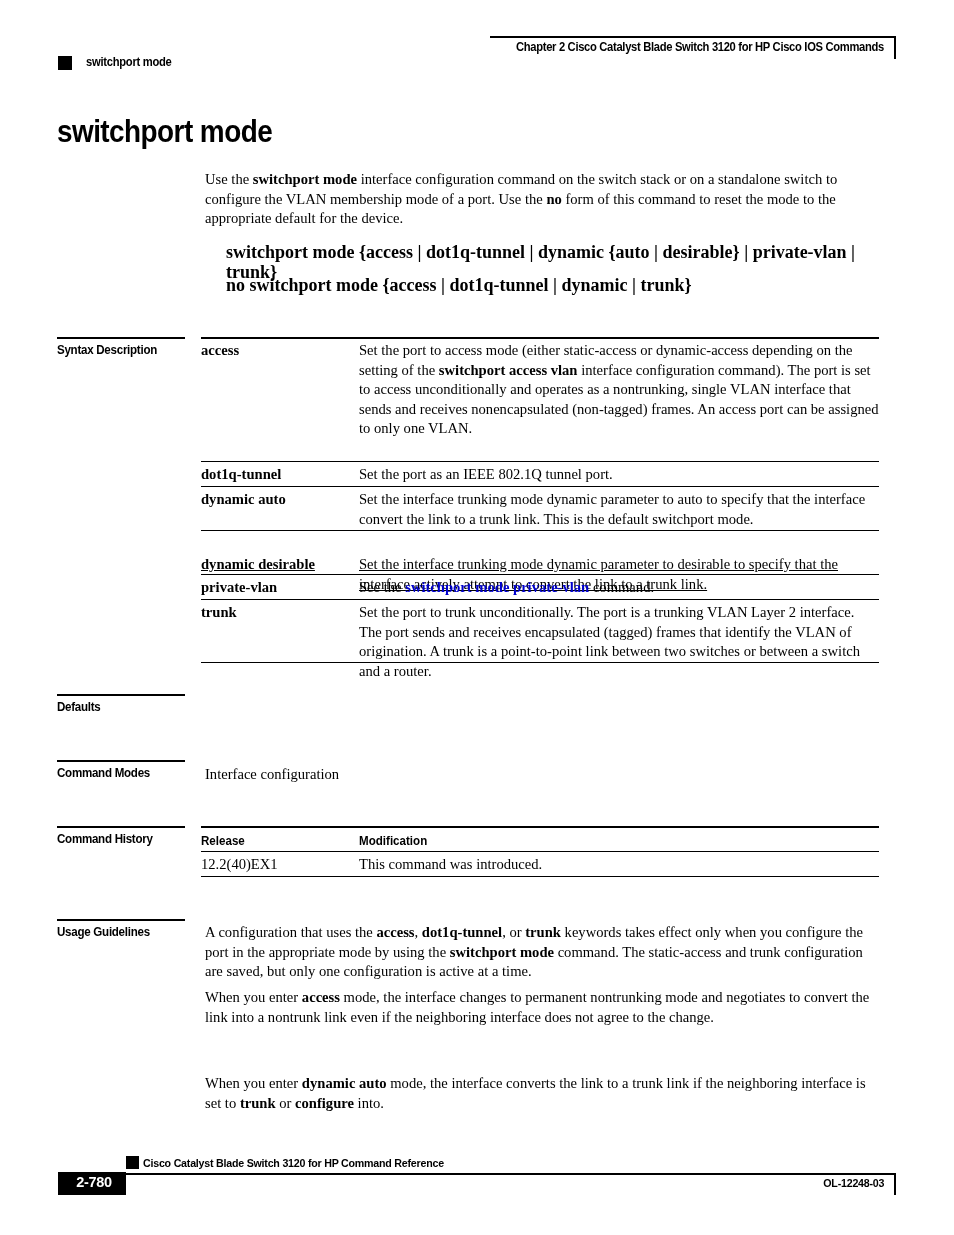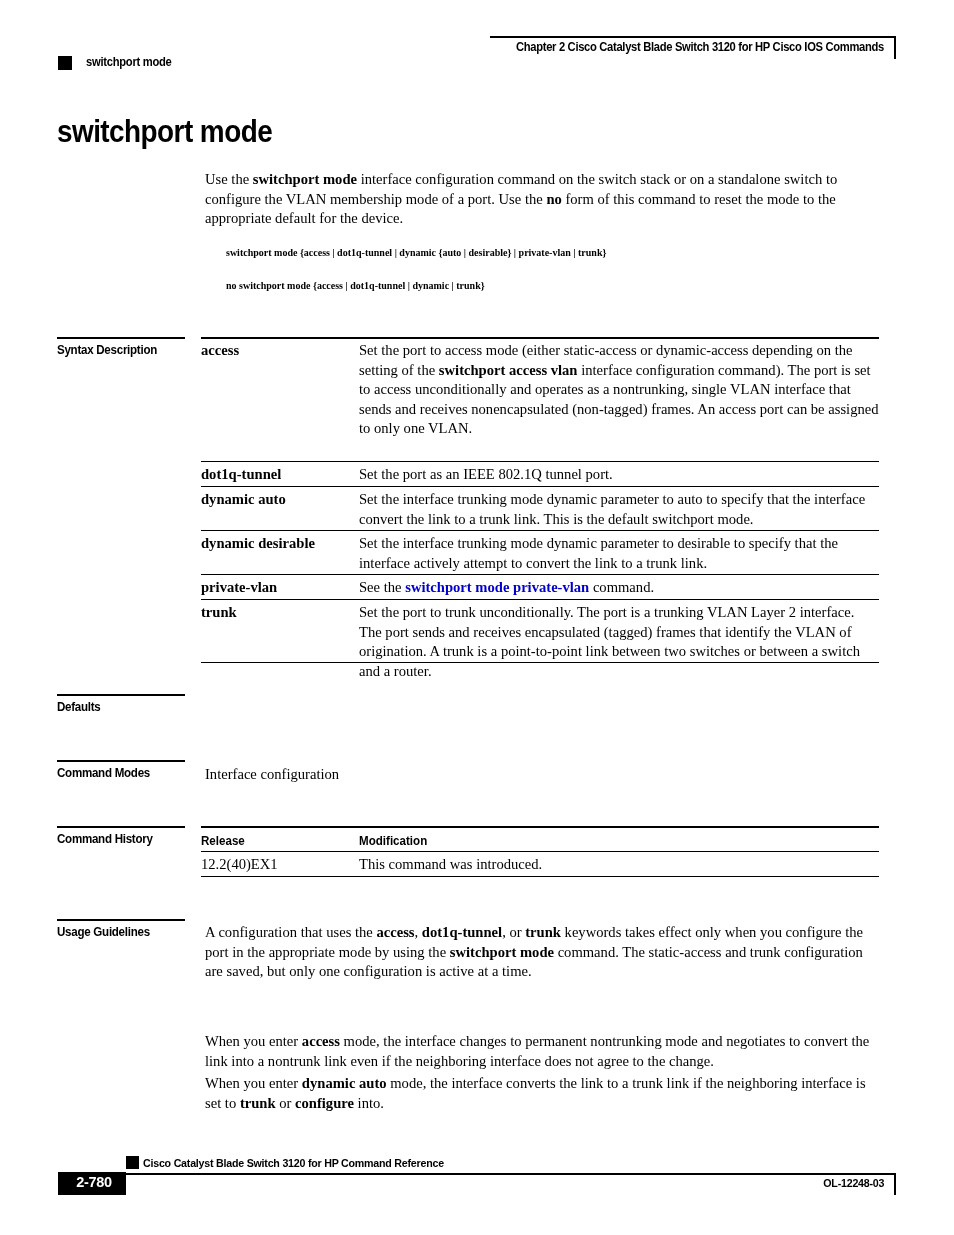--- a/index.html
+++ b/index.html
@@ -97,21 +97,21 @@
   }
   p.body {
     margin: 0 0 0 4px;
     font-size: 14.6px;
     line-height: 19.6px;
     text-align: left;
   }
   .syntax-line {
     font-family: "Liberation Serif", "DejaVu Serif", serif;
     font-weight: bold;
-    font-size: 10px;
+    font-size: 18px;
     line-height: 19.6px;
     margin-left: 25px;
   }
   b, strong { font-weight: bold; }
   .blue-link {
     color: #0000CC;
     font-weight: bold;
   }
 
   
@@ -301,21 +301,21 @@
   <table class="tbl" style="top:487px;">
     <tbody>
         <tr>
       <td class="term">dynamic auto</td>
       <td class="desc">Set the interface trunking mode dynamic parameter to auto to specify that the interface convert the link to a trunk link. This is the default switchport mode.</td>
     </tr>
   </tbody>
     </table>
 
   <div class="rule-thin" style="top:530px;"></div>
-  <table class="tbl" style="top:531px;">
+  <table class="tbl" style="top:552px;text-decoration:underline;">
     <tbody>
         <tr>
       <td class="term">dynamic desirable</td>
       <td class="desc">Set the interface trunking mode dynamic parameter to desirable to specify that the interface actively attempt to convert the link to a trunk link.</td>
     </tr>
   </tbody>
     </table>
 
   <div class="rule-thin" style="top:574px;"></div>
   <table class="tbl" style="top:575px;">
@@ -370,21 +370,21 @@
     </table>
   <div class="rule-thin" style="top:876px;"></div>
 
   <div class="sec-rule" style="top:919px;"></div>
   <div class="sec-label" style="top:925px;">Usage Guidelines</div>
 
   <div class="body-col" style="top:923px;">
     <p class="body"><span>A configuration that uses the </span><b>access</b><span>, </span><b>dot1q-tunnel</b><span>, or </span><b>trunk</b><span> keywords takes effect only when you configure the port in the appropriate mode by using the </span><b>switchport mode</b><span> command. The static-access and trunk configuration are saved, but only one configuration is active at a time.</span></p>
   </div>
 
-  <div class="body-col" style="top:1032px;">
+  <div class="body-col" style="top:988px;">
     <p class="body"><span>When you enter </span><b>access</b><span> mode, the interface changes to permanent nontrunking mode and negotiates to convert the link into a nontrunk link even if the neighboring interface does not agree to the change.</span></p>
   </div>
 
 
   <div class="body-col" style="top:1074px;">
     <p class="body"><span>When you enter </span><b>dynamic auto</b><span> mode, the interface converts the link to a trunk link if the neighboring interface is set to </span><b>trunk</b><span> or </span><b>configure</b><span> into.</span></p>
   </div>
 
   <div class="footer-square"></div>
   <div class="footer-title">Cisco Catalyst Blade Switch 3120 for HP Command Reference</div>

